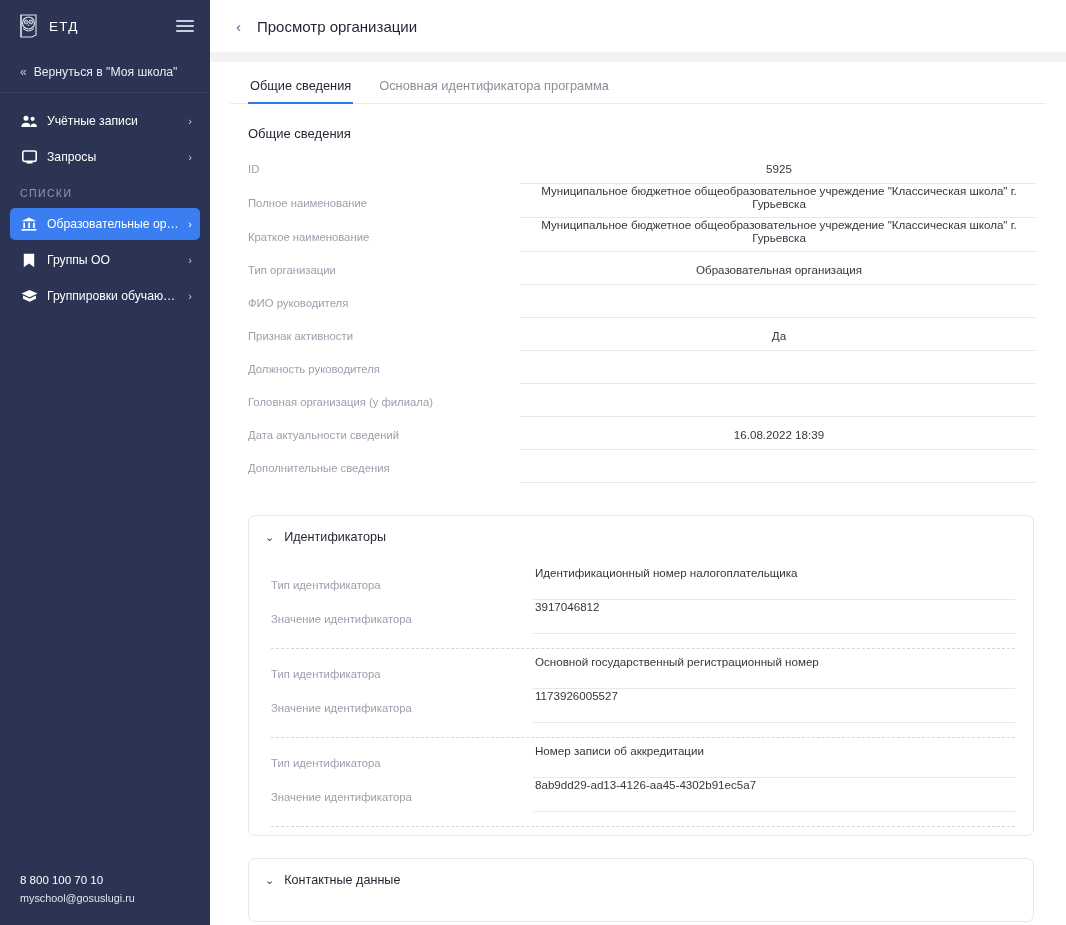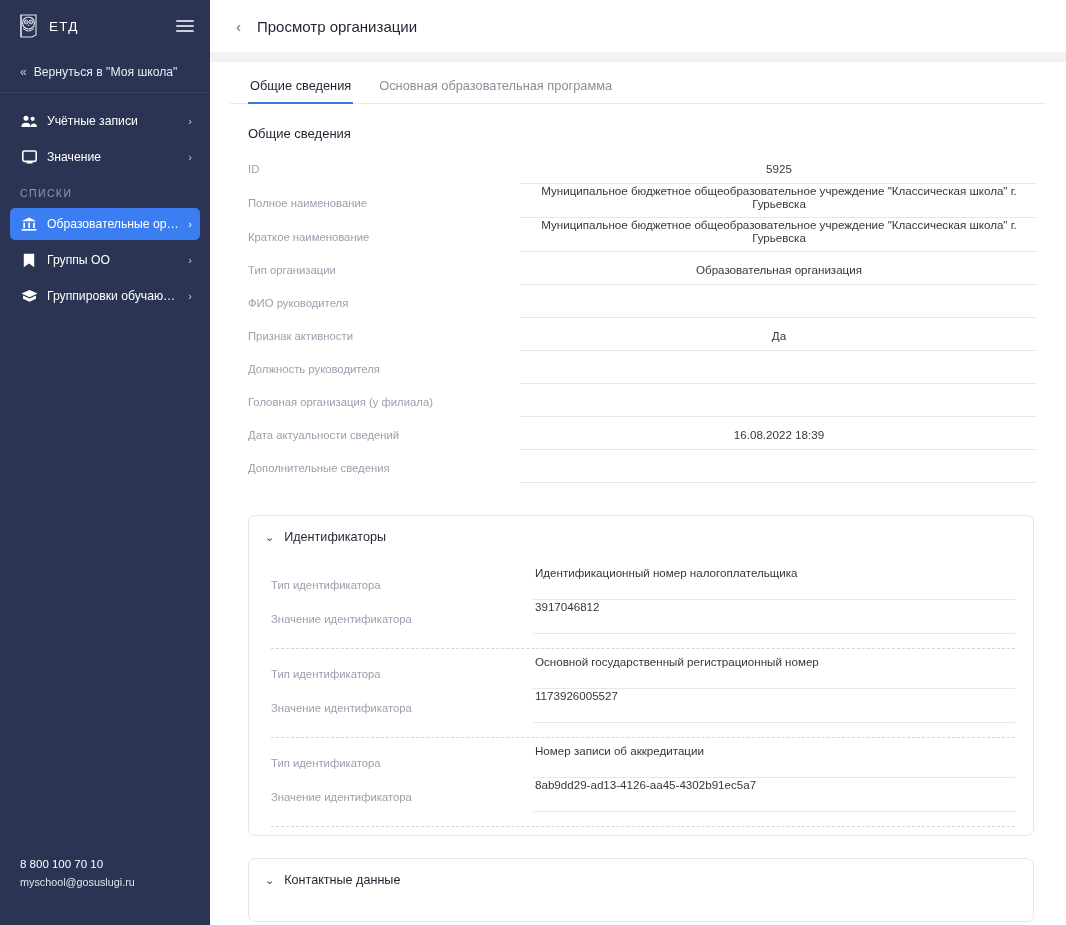--- a/index.html
+++ b/index.html
@@ -54,21 +54,21 @@
   .sb-item .arr { color: #c6cddd; font-size: 11px; margin-left: 6px; }
   .sb-item.active { background: #3b7ef2; }
   .sb-item.active .arr { color: #ffffff; }
 
   .sb-section {
     color: #8d97b3; font-size: 10.5px; letter-spacing: 1.4px;
     text-transform: uppercase; padding: 10px 0 5px 20px;
   }
 
   .sb-footer {
-    position: absolute; bottom: 34px; left: 20px;
+    position: absolute; bottom: 18px; left: 20px;
     color: #ffffff; font-size: 11.5px; line-height: 1.55;
   }
   .sb-footer .mail { color: #dfe3ec; font-size: 10.8px; }
 
   
   .main { flex: 1; height: 925px; background: #f2f2f2; display: flex; flex-direction: column; overflow: hidden; }
 
   .topbar {
     height: 52px; background: #ffffff;
     display: flex; align-items: center; gap: 12px;
@@ -185,21 +185,21 @@
         <span class="arr">›</span>
       </div>
 
       <div class="sb-item">
         <span class="ic">
           <svg width="15" height="14" viewBox="0 0 15 14">
             <rect x="0.8" y="1" width="13.4" height="10.4" rx="1.6" fill="none" stroke="#fff" stroke-width="1.6"></rect>
             <rect x="4.4" y="12.1" width="6.2" height="1.5" rx="0.7" fill="#fff"></rect>
           </svg>
         </span>
-        <span class="lbl">Значение</span>
+        <span class="lbl">Запросы</span>
         <span class="arr">›</span>
       </div>
 
       <div class="sb-section">СПИСКИ</div>
 
       <div class="sb-item active">
         <span class="ic">
           <svg width="16" height="14" viewBox="0 0 16 14">
             <path d="M8 0.6 L15.4 4.2 H0.6 Z" fill="#fff"></path>
             <rect x="2.3" y="5.6" width="1.7" height="5.4" fill="#fff"></rect>
@@ -247,21 +247,21 @@
     <header class="topbar">
       <span class="back-chev">‹</span>
       <h1 class="page-title">Просмотр организации</h1>
     </header>
 
     <div class="content-scroll">
       <div class="card">
 
         <div class="tabs">
           <div class="tab active">Общие сведения</div>
-          <div class="tab">Основная образовательная программа</div>
+          <div class="tab">Основная идентификатора программа</div>
         </div>
 
         <div class="section-title">Общие сведения</div>
 
         <div class="fields">
 
           <div class="frow">
             <div class="flabel">ID</div>
             <div class="fvalue">5925</div>
           </div>

